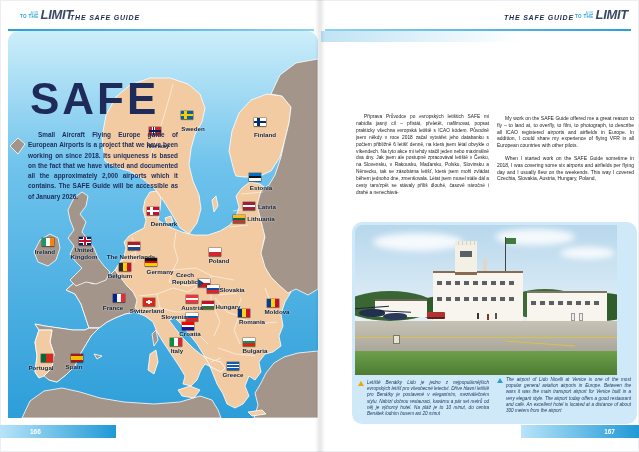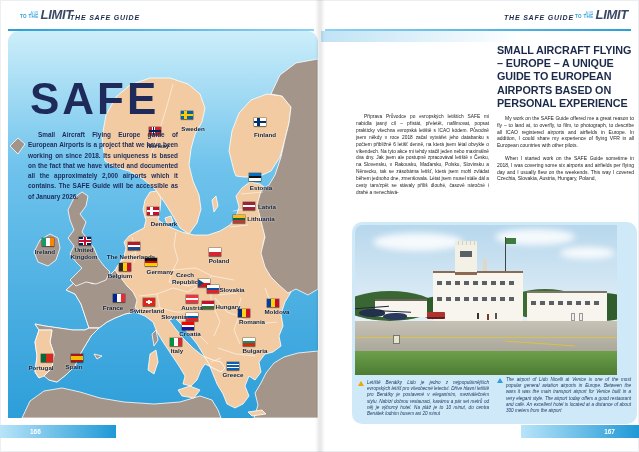--- a/index.html
+++ b/index.html
@@ -241,25 +241,20 @@
         <div class="clabel" style="left: 66px; top: 336px;">Spain</div>
       </div>
     <div class="safe-title">SAFE</div>
     <div class="safe-intro">Small Aircraft Flying Europe guide of European Airports is a project that we have been working on since 2018. Its uniqueness is based on the fact that we have visited and documented all the approximately 2,000 airports which it contains. The SAFE Guide will be accessible as of January 2026.</div>
   </div>
 
   <div class="pagebar pagebar-left">
     <span>166</span>
   </div>
 
-  <div class="col-title en-title">SMALL AIRCRAFT FLYING
-– EUROPE – A UNIQUE
-GUIDE TO EUROPEAN
-AIRPORTS BASED ON
-PERSONAL EXPERIENCE</div>
 
   <div class="body-text cz-body">Příprava Průvodce po evropských letištích SAFE mi nabídla jasný cíl – přistát, přeletět, nafilmovat, popsat prakticky všechna evropská letiště s ICAO kódem. Původně jsem někdy v roce 2018 začal vytvářet jeho databanku s počtem přibližně 6 letišť denně, na která jsem létal obvykle o víkendech. Na tyto akce mi tehdy stačil jeden nebo maximálně dva dny. Jak jsem ale postupně zpracovával letiště v Česku, na Slovensku, v Rakousku, Maďarsku, Polsku, Slovinsku a Německu, tak se zásobárna letišť, která jsem mohl zvládat během jednoho dne, zmenšovala. Létat jsem musel stále dál a cesty tam/zpět se stávaly příliš dlouhé, časově náročné i drahé a nenechává-</div>
   <div class="body-text en-body">
     <p>My work on the SAFE Guide offered me a great reason to fly – to land at, to overfly, to film, to photograph, to describe all ICAO registered airports and airfields in Europe. In addition, I could share my experience of flying VFR in all European countries with other pilots.</p>
     <p>When I started work on the SAFE Guide sometime in 2018, I was covering some six airports and airfields per flying day and I usually flew on the weekends. This way I covered Czechia, Slovakia, Austria, Hungary, Poland,</p>
   </div>
 
   <div class="photo-panel">
     <div class="photo">
       <div class="cloud" style="left:18px;top:8px;width:90px;height:18px;"></div>

